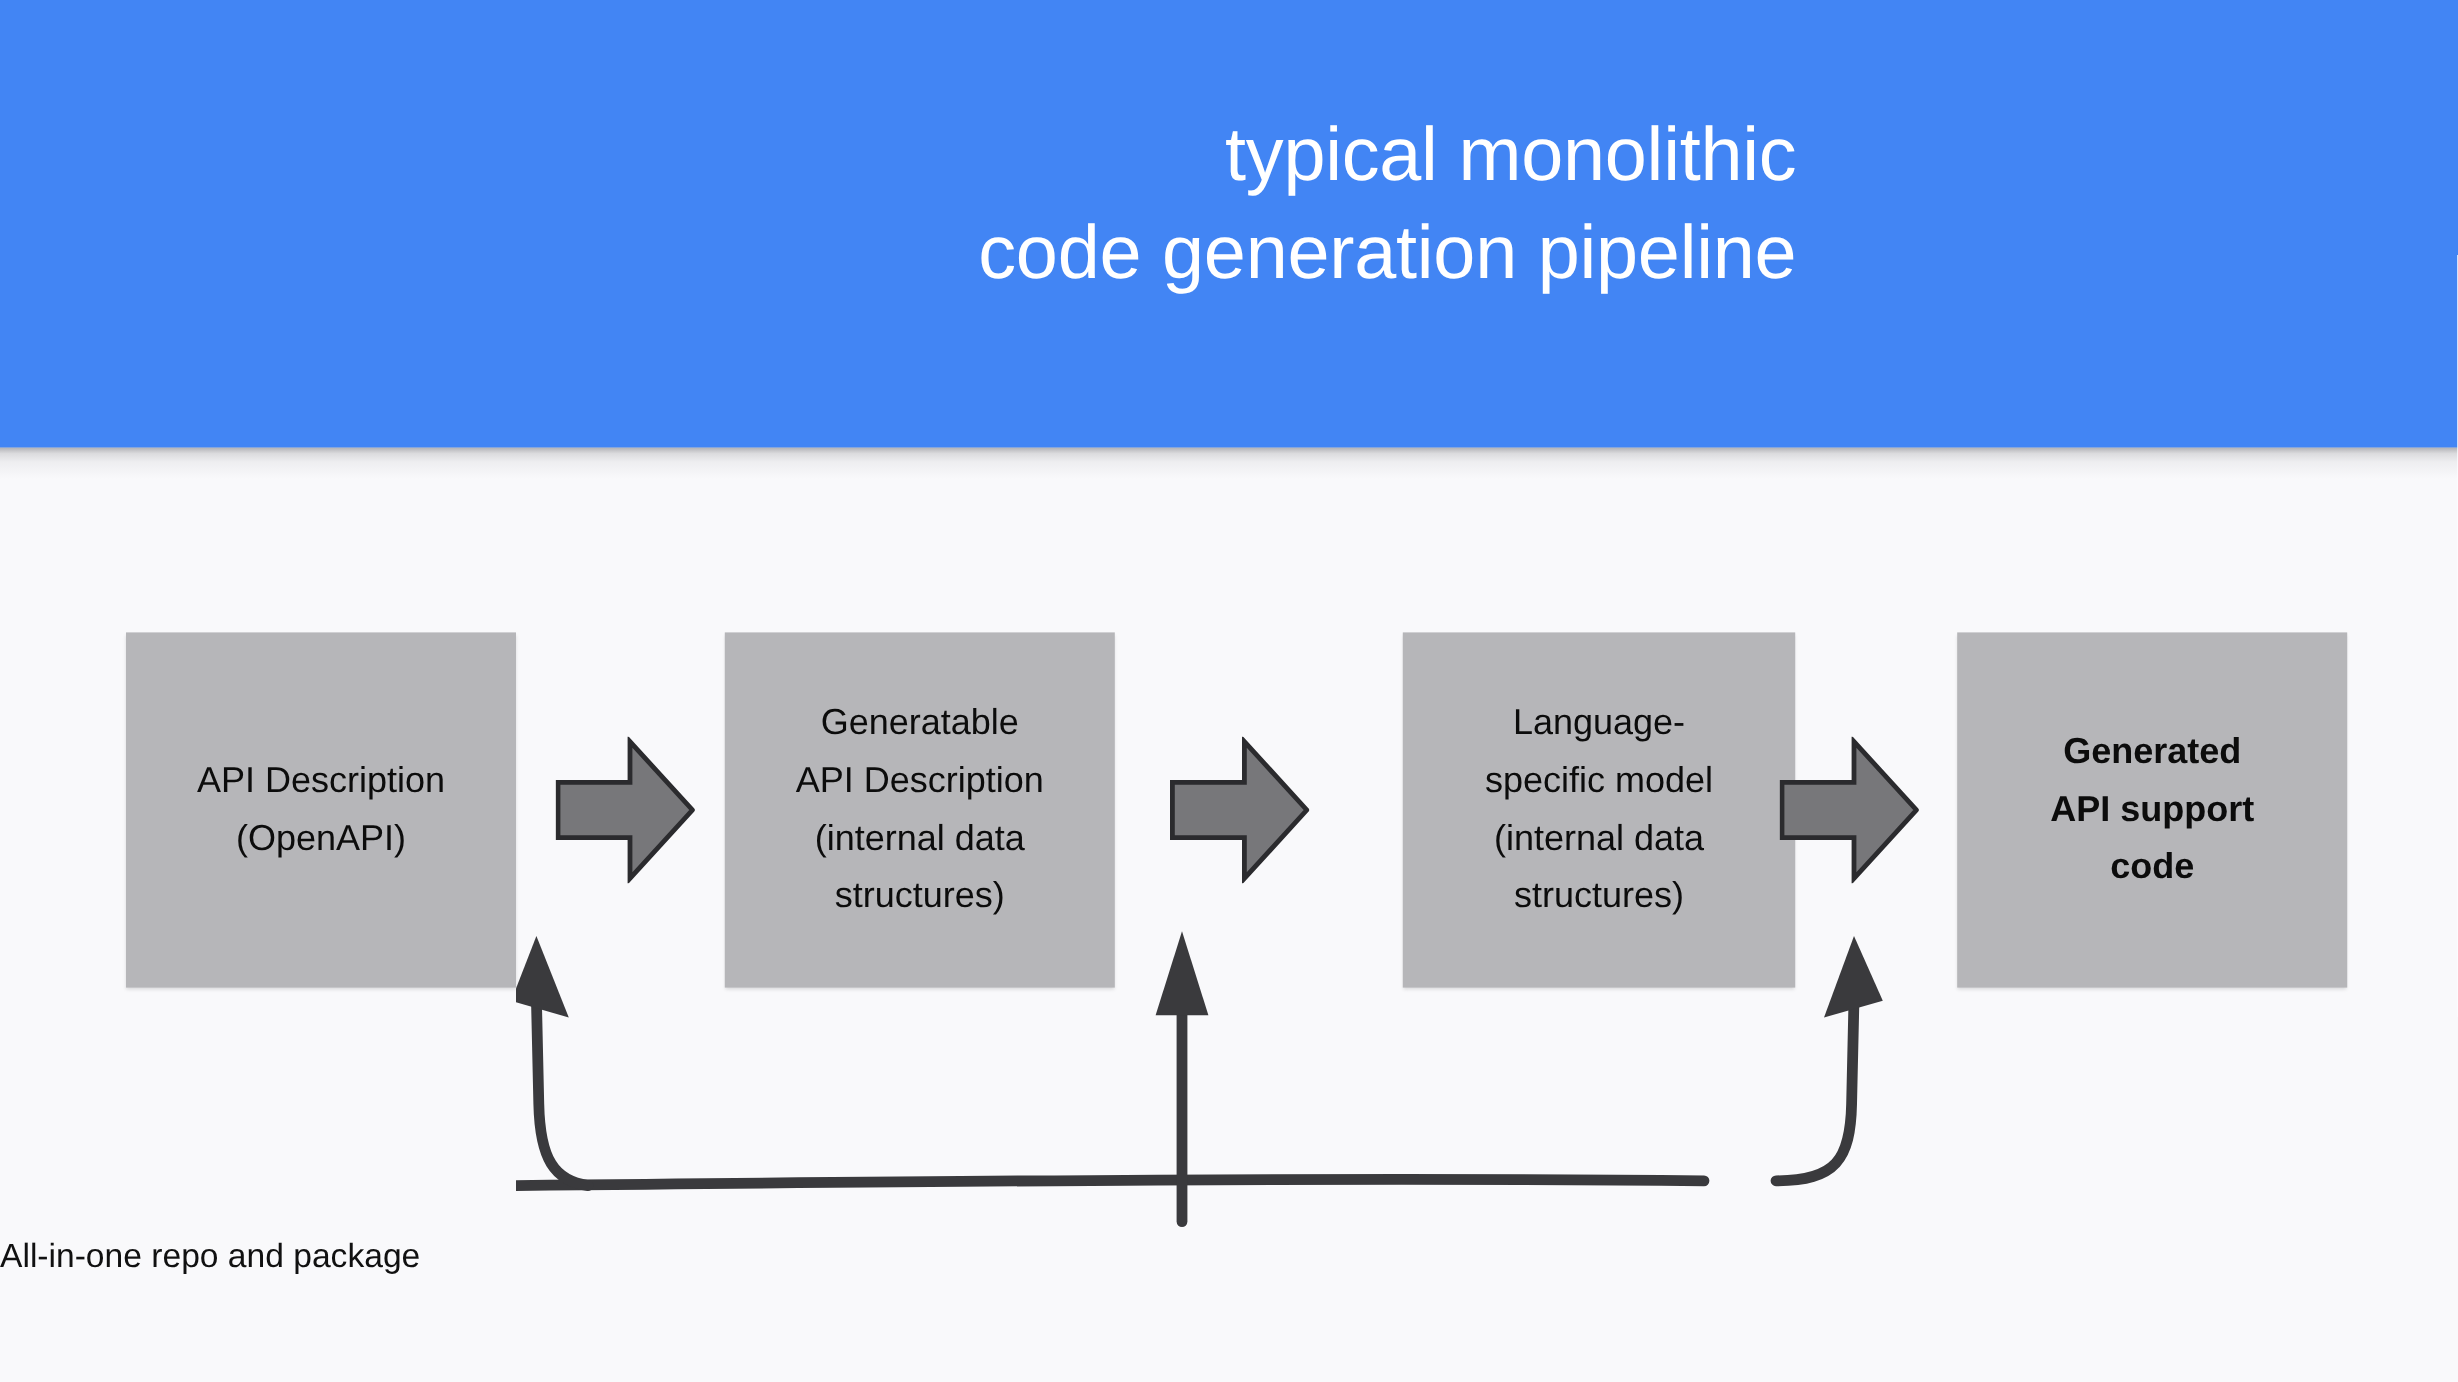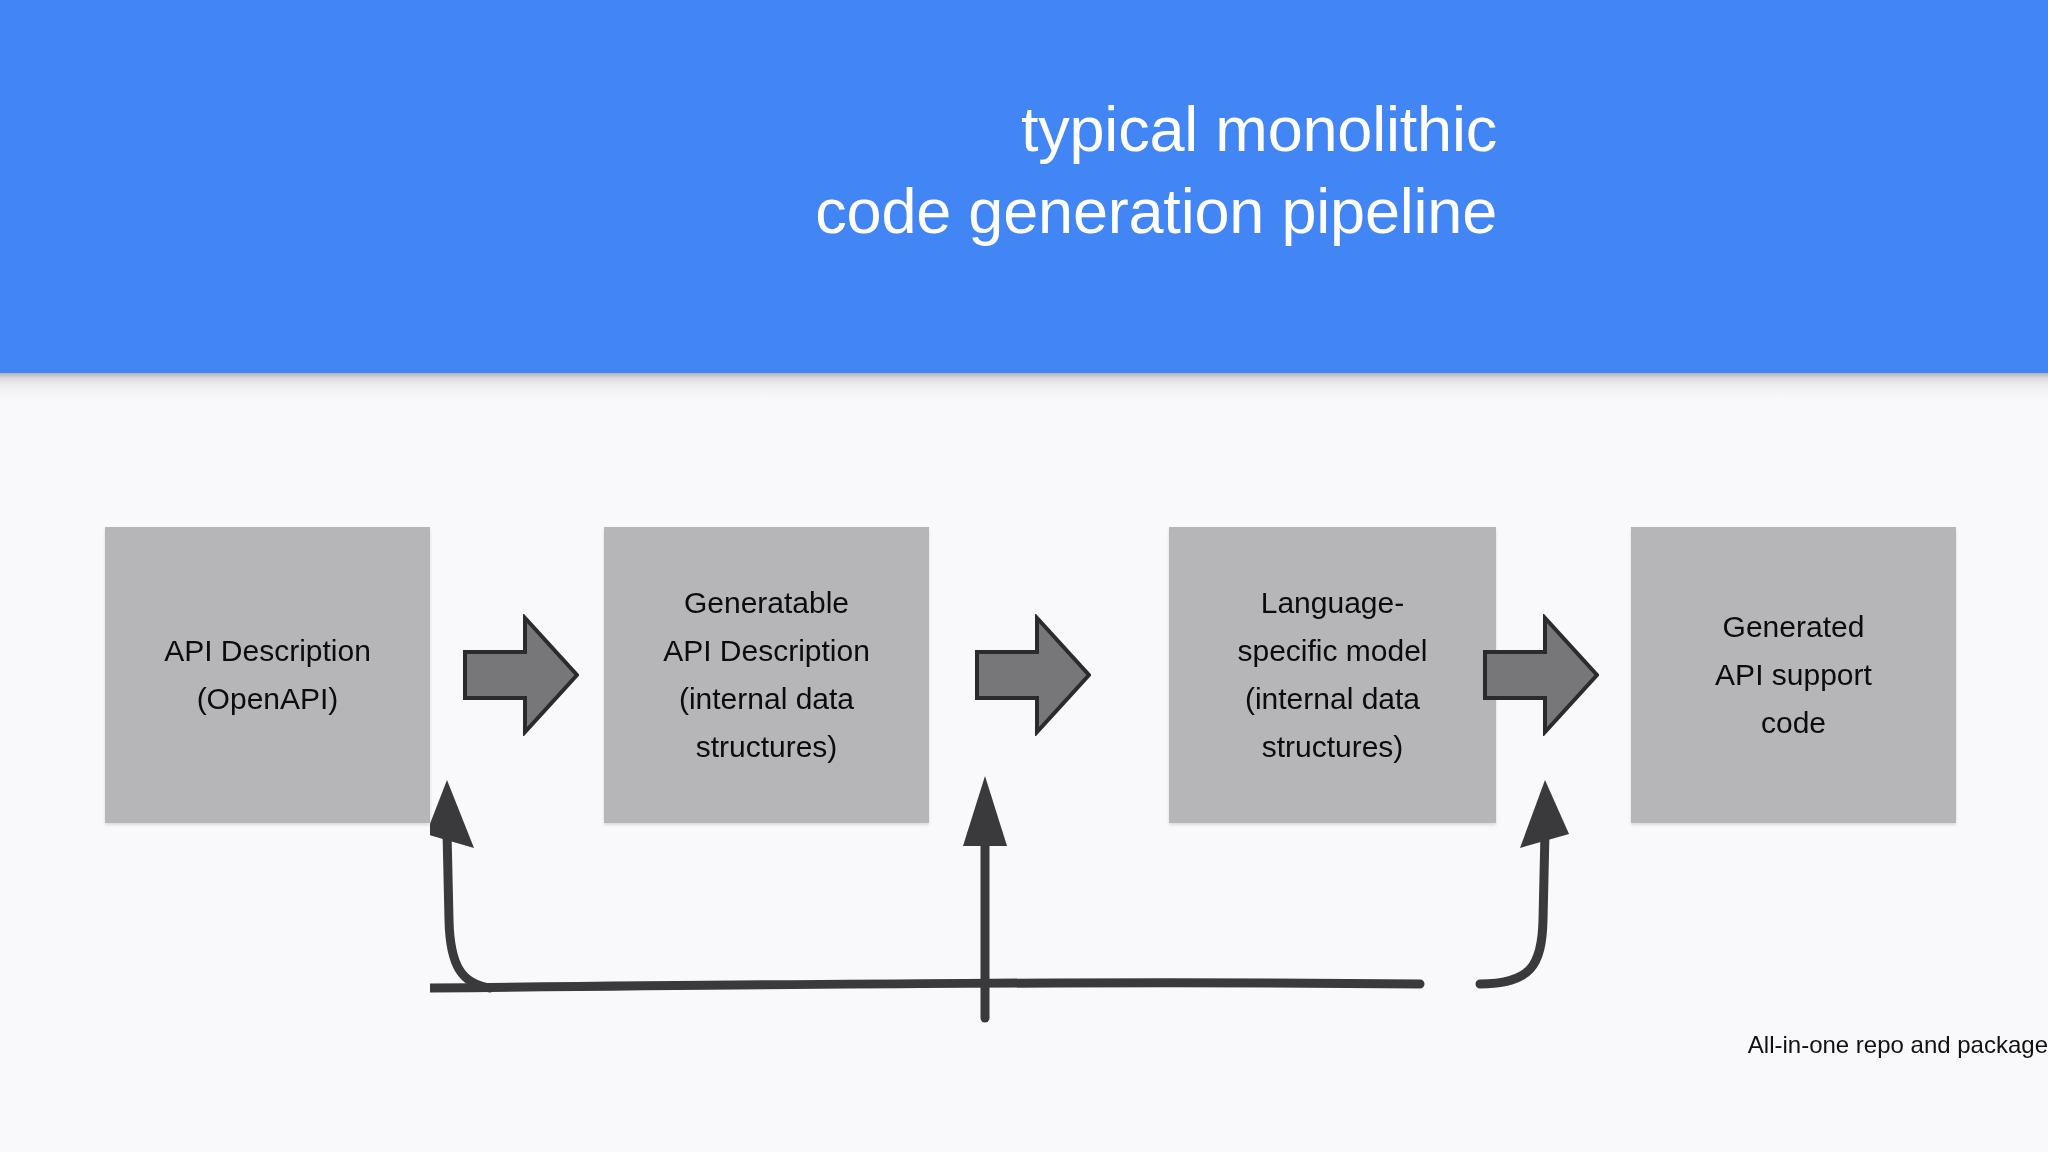--- a/index.html
+++ b/index.html
@@ -59,21 +59,21 @@
     text-align:center;
     display:flex;
     align-items:center;
     justify-content:center;
     white-space:pre-line;
     box-shadow:0 2px 3px rgba(0,0,0,0.13);
   }
   #box-0 { left:105px;  width:325px; }
   #box-1 { left:604px;  width:325px; }
   #box-2 { left:1123px; width:327px;margin-left:46px; }
-  #box-3 { left:1631px; width:325px; }
+  #box-3 { left:1631px; width:325px;font-weight:bold; }
 
   
   .barrow {
     position:absolute;
     top:614px;
     width:116px; height:122px;
   }
   #barrow-0 { left:463px; }
   #barrow-1 { left:975px; }
   #barrow-2 { left:1483px; }
@@ -83,22 +83,22 @@
     position:absolute;
     left:430px; top:770px;
     width:1200px; height:260px;
   }
 
   
   #caption {
     position:absolute;
     left:0; top:1031px;
     width:2048px;
-    text-align:right;
-    font-size:24px;
+    text-align:left;
+    font-size:28px;
     color:#111111;
   }
 </style>
 </head>
 <body>
 
 <div id="slide">
 
   <div id="header">
     <div id="title">typical monolithic

